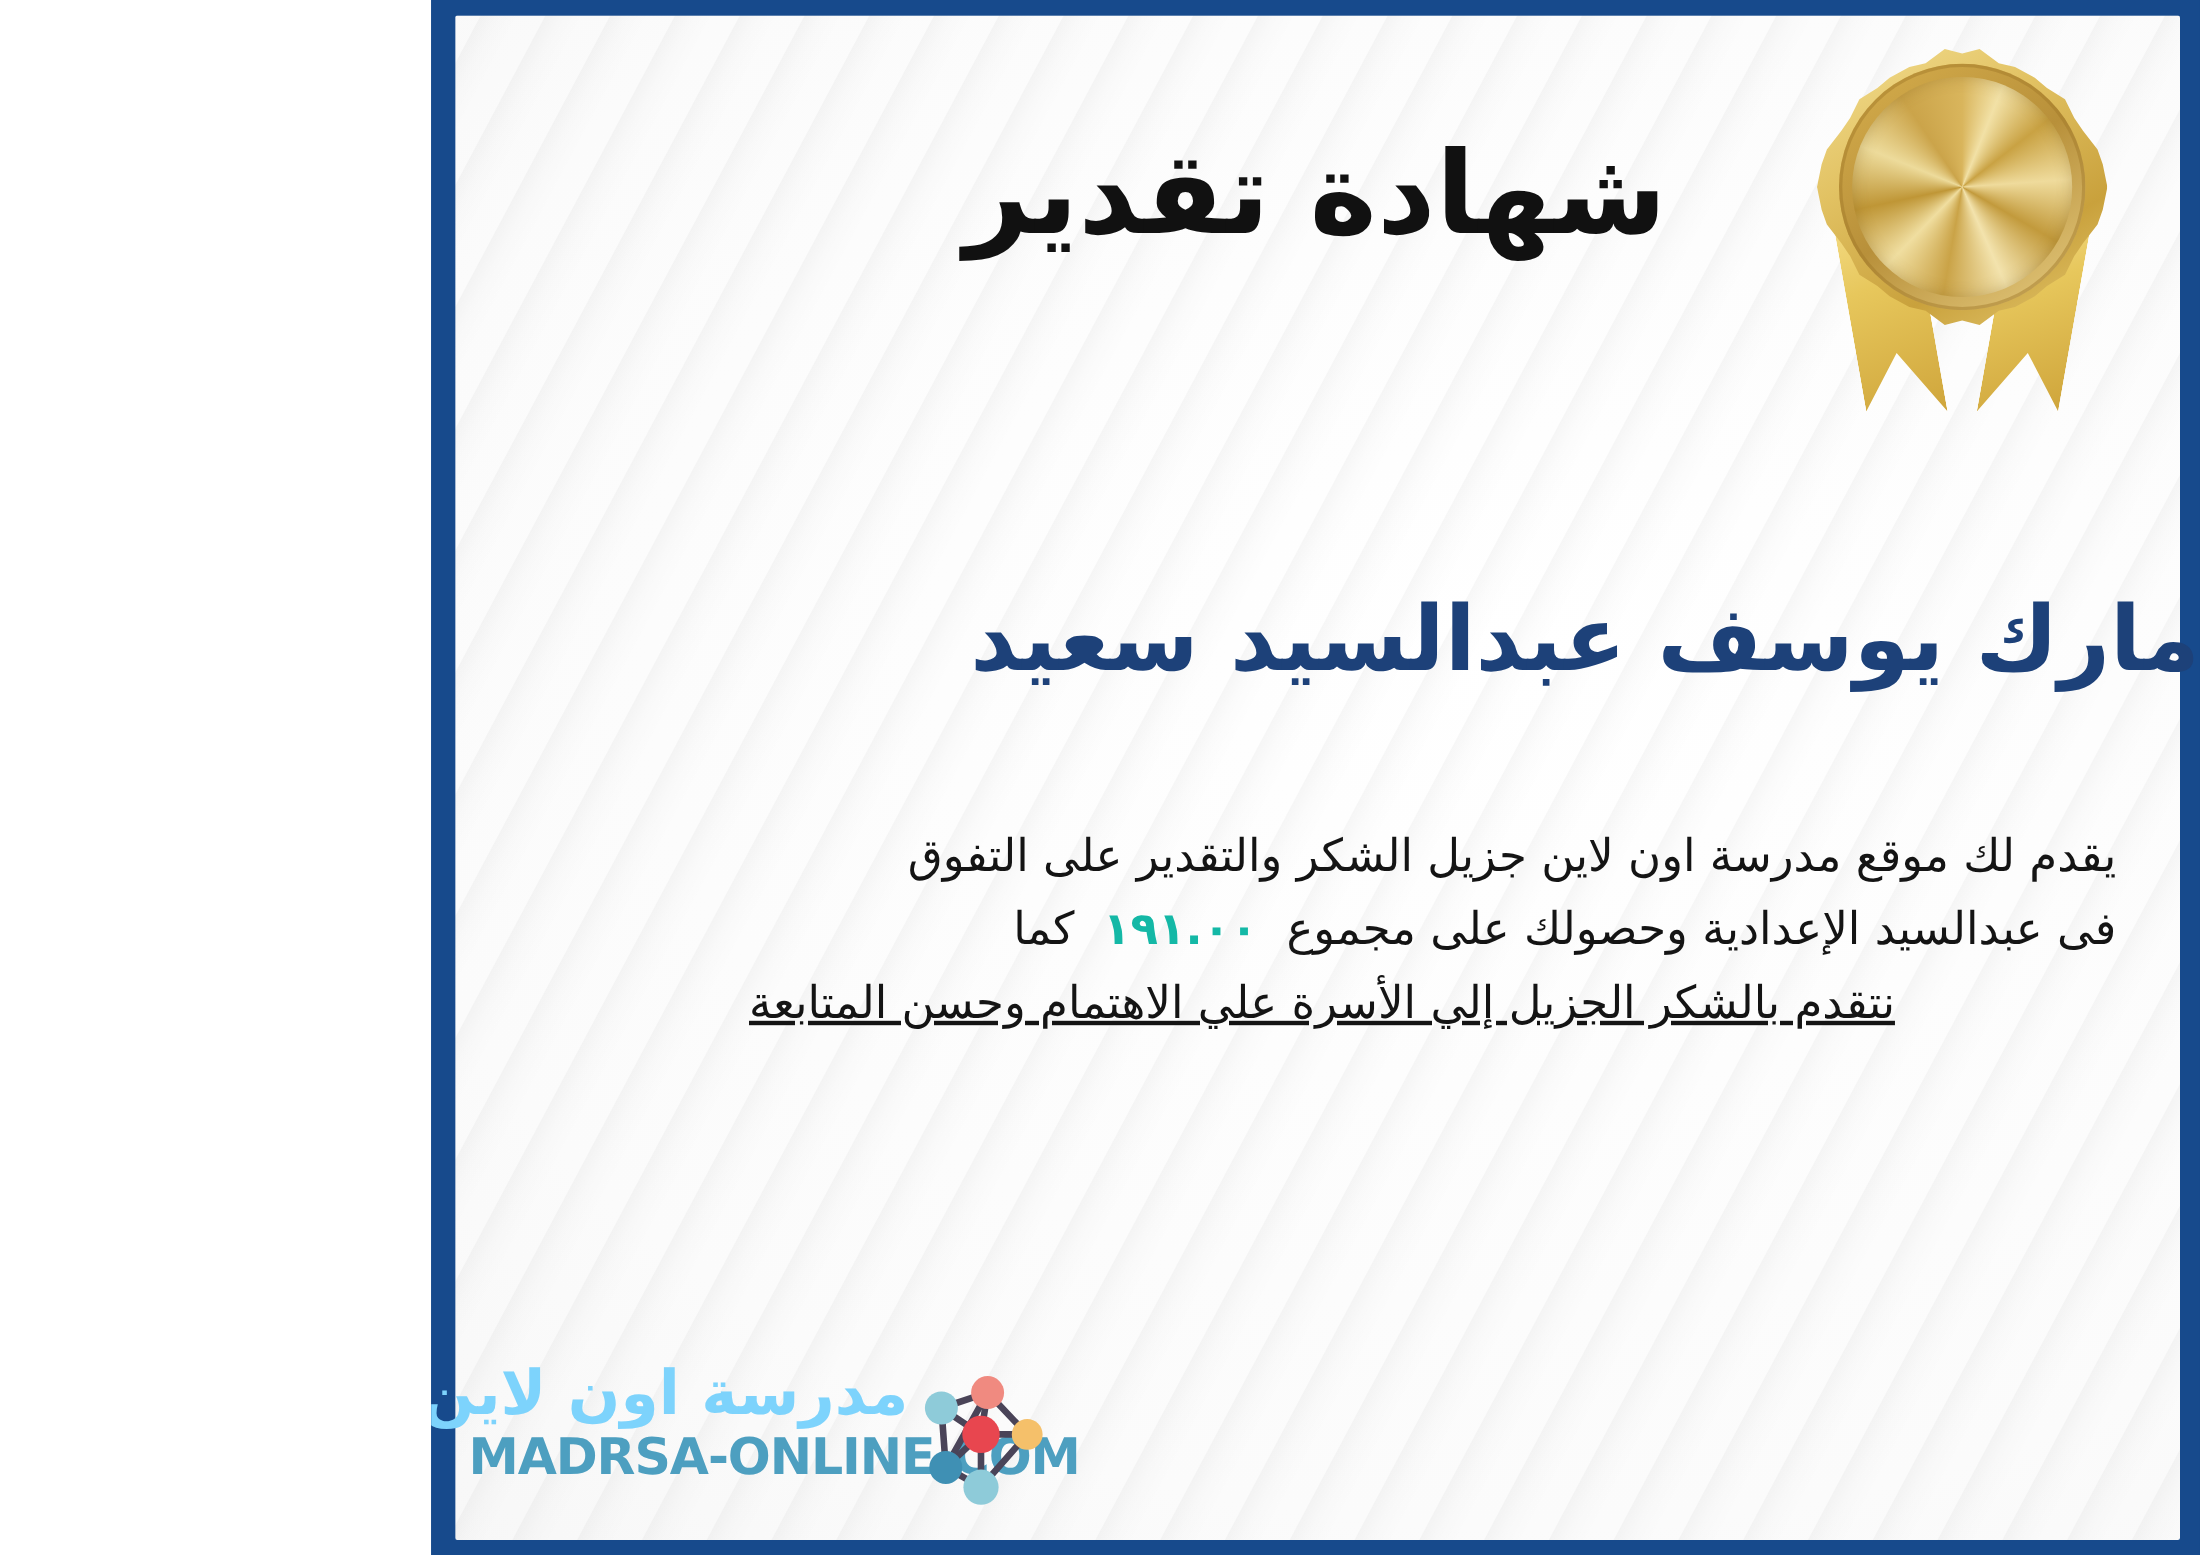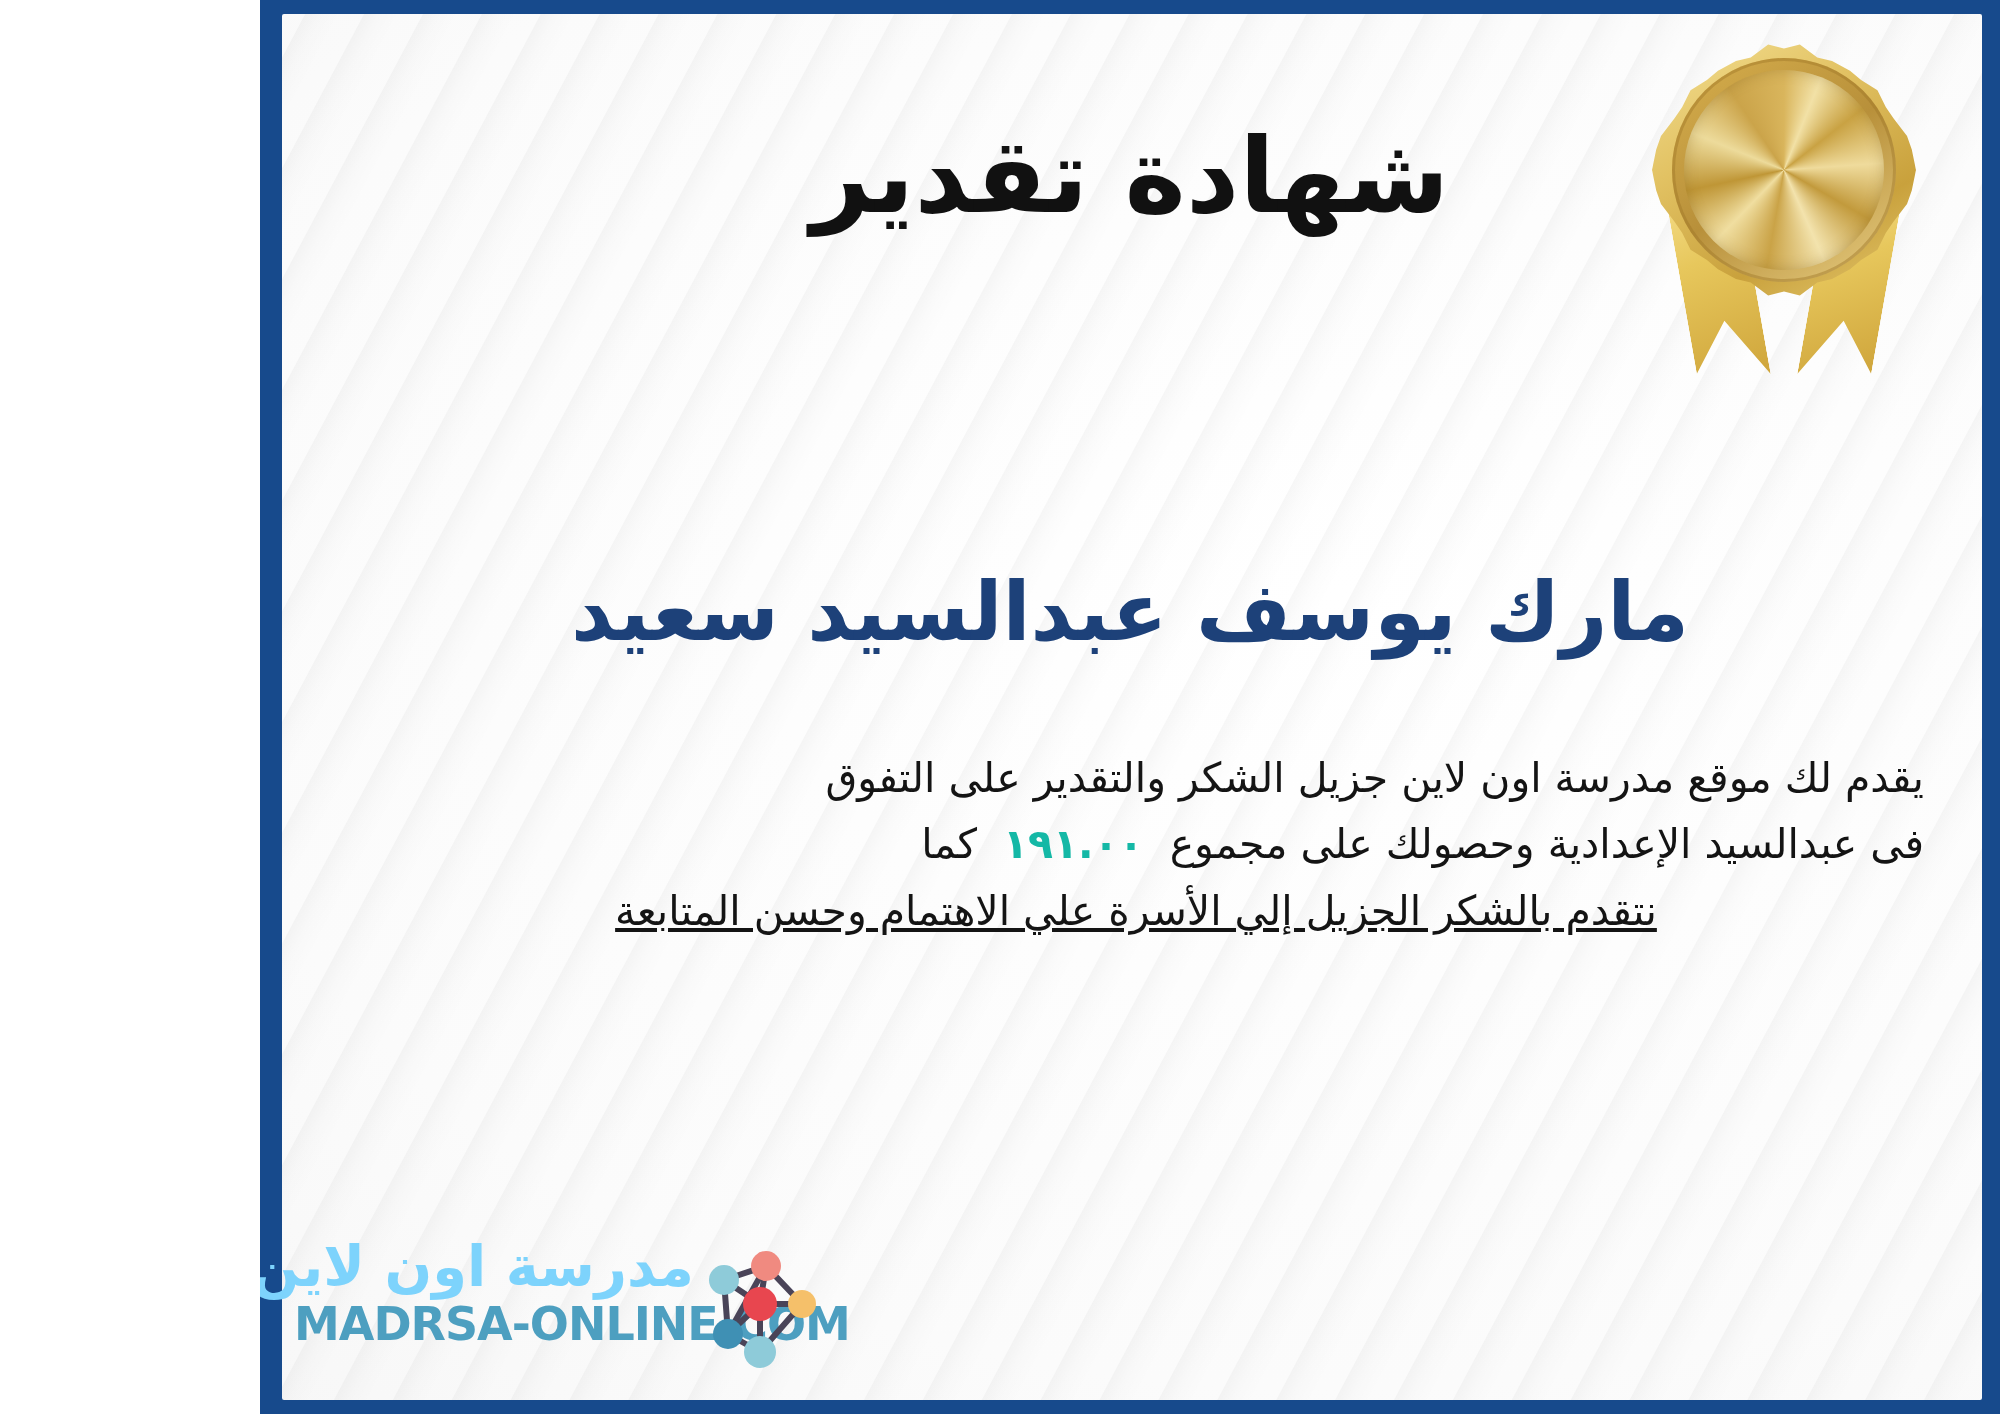--- a/index.html
+++ b/index.html
@@ -4,21 +4,21 @@
 <style>
   html,body{margin:0;padding:0;}
   body{
     width:2000px;height:1414px;overflow:hidden;
     font-family:"DejaVu Sans","Liberation Sans",sans-serif;
     background:#ffffff;
   }
 
   
   #certificate{
-    position:relative;width:1740px;height:1414px;overflow:hidden;
+    position:relative;width:1608px;height:1414px;overflow:hidden;
     background:#174a8c;
   }
 
   
   .blue-field{position:absolute;inset:0;background:#174a8c;}
 
   
   .paper{
     position:absolute;
     left:22px;top:14px;right:18px;bottom:14px;
@@ -121,21 +121,21 @@
 
   
   .content{position:absolute;inset:0;}
 
   .cert-title{
     position:absolute;top:120px;left:0;right:0;text-align:center;
     font-size:104px;font-weight:700;color:#111111;letter-spacing:0px;
     line-height:1.08;
   }
   .recipient-name{
-    position:absolute;top:565px;left:0;right:0;text-align:center;
+    position:absolute;top:535px;left:0;right:0;text-align:right;
     font-size:82px;font-weight:700;color:#1d4179;line-height:1.15;
   }
   .body-block{
     position:absolute;top:745px;left:60px;right:48px;
     text-align:center;color:#141414;
     font-size:41px;line-height:1.62;font-weight:400;
   }
   .body-line{display:block;white-space:nowrap;}
   .body-line.l1{text-align:right;padding-right:28px;}
   .body-line.l2{text-align:right;padding-right:28px;}

